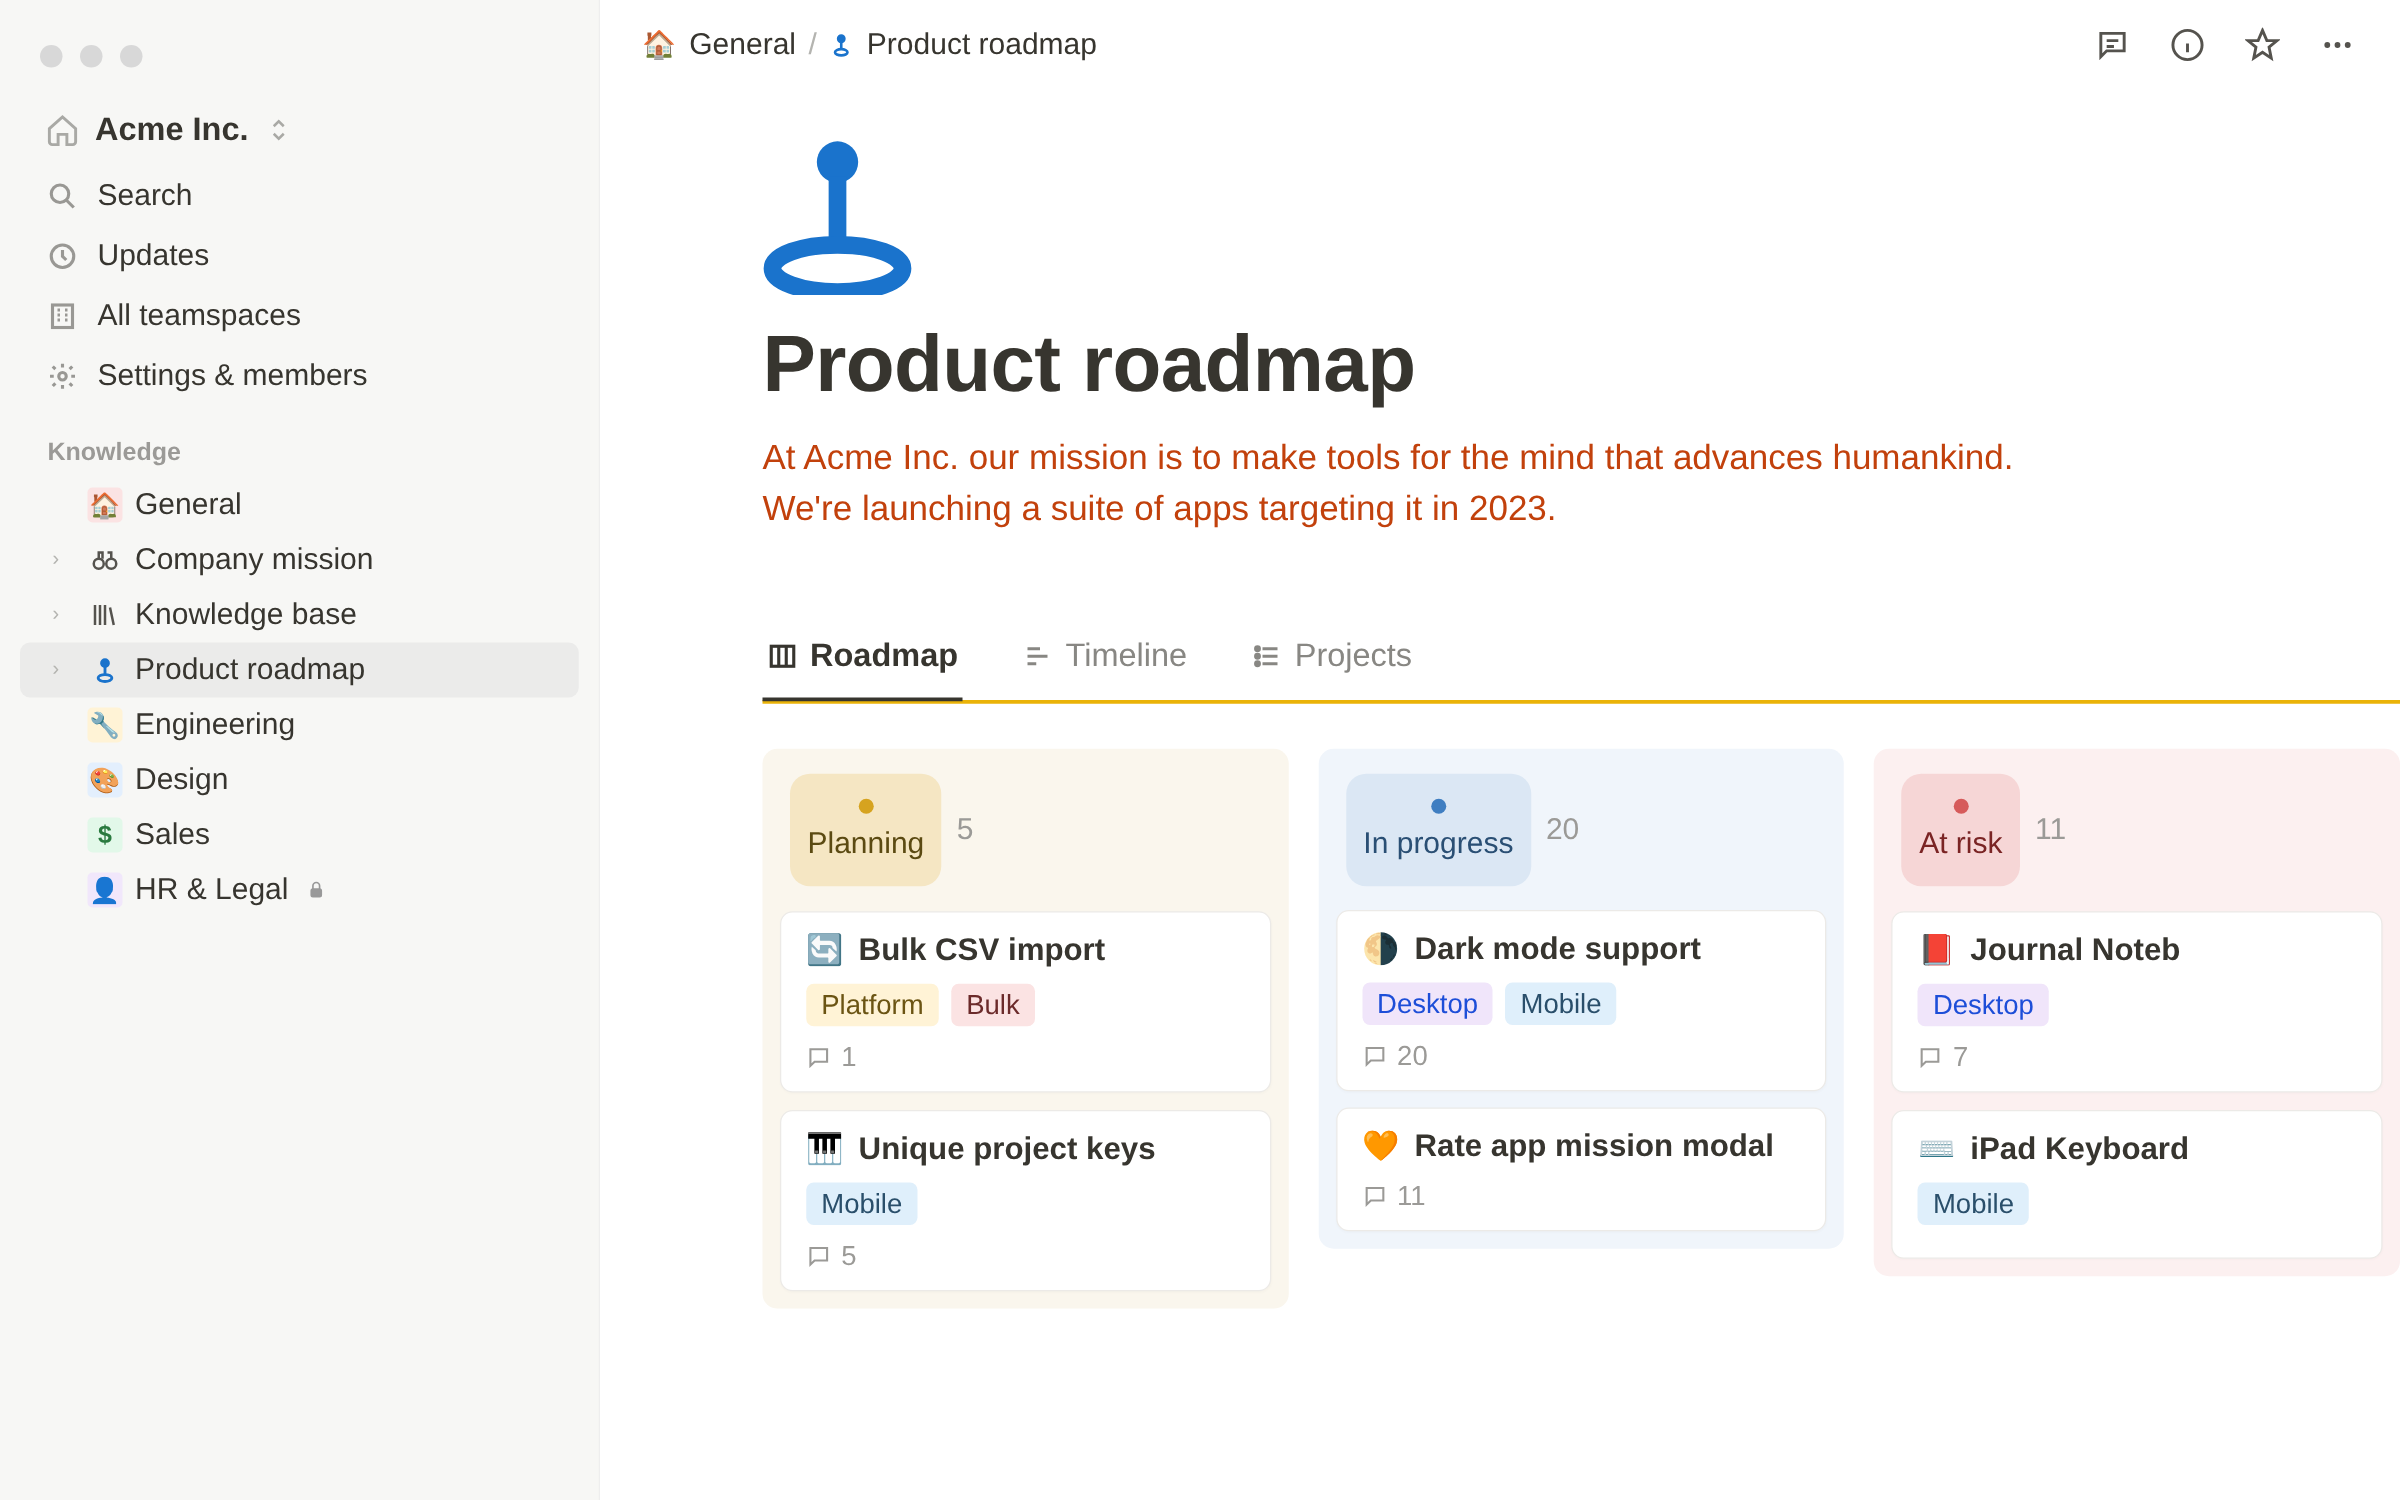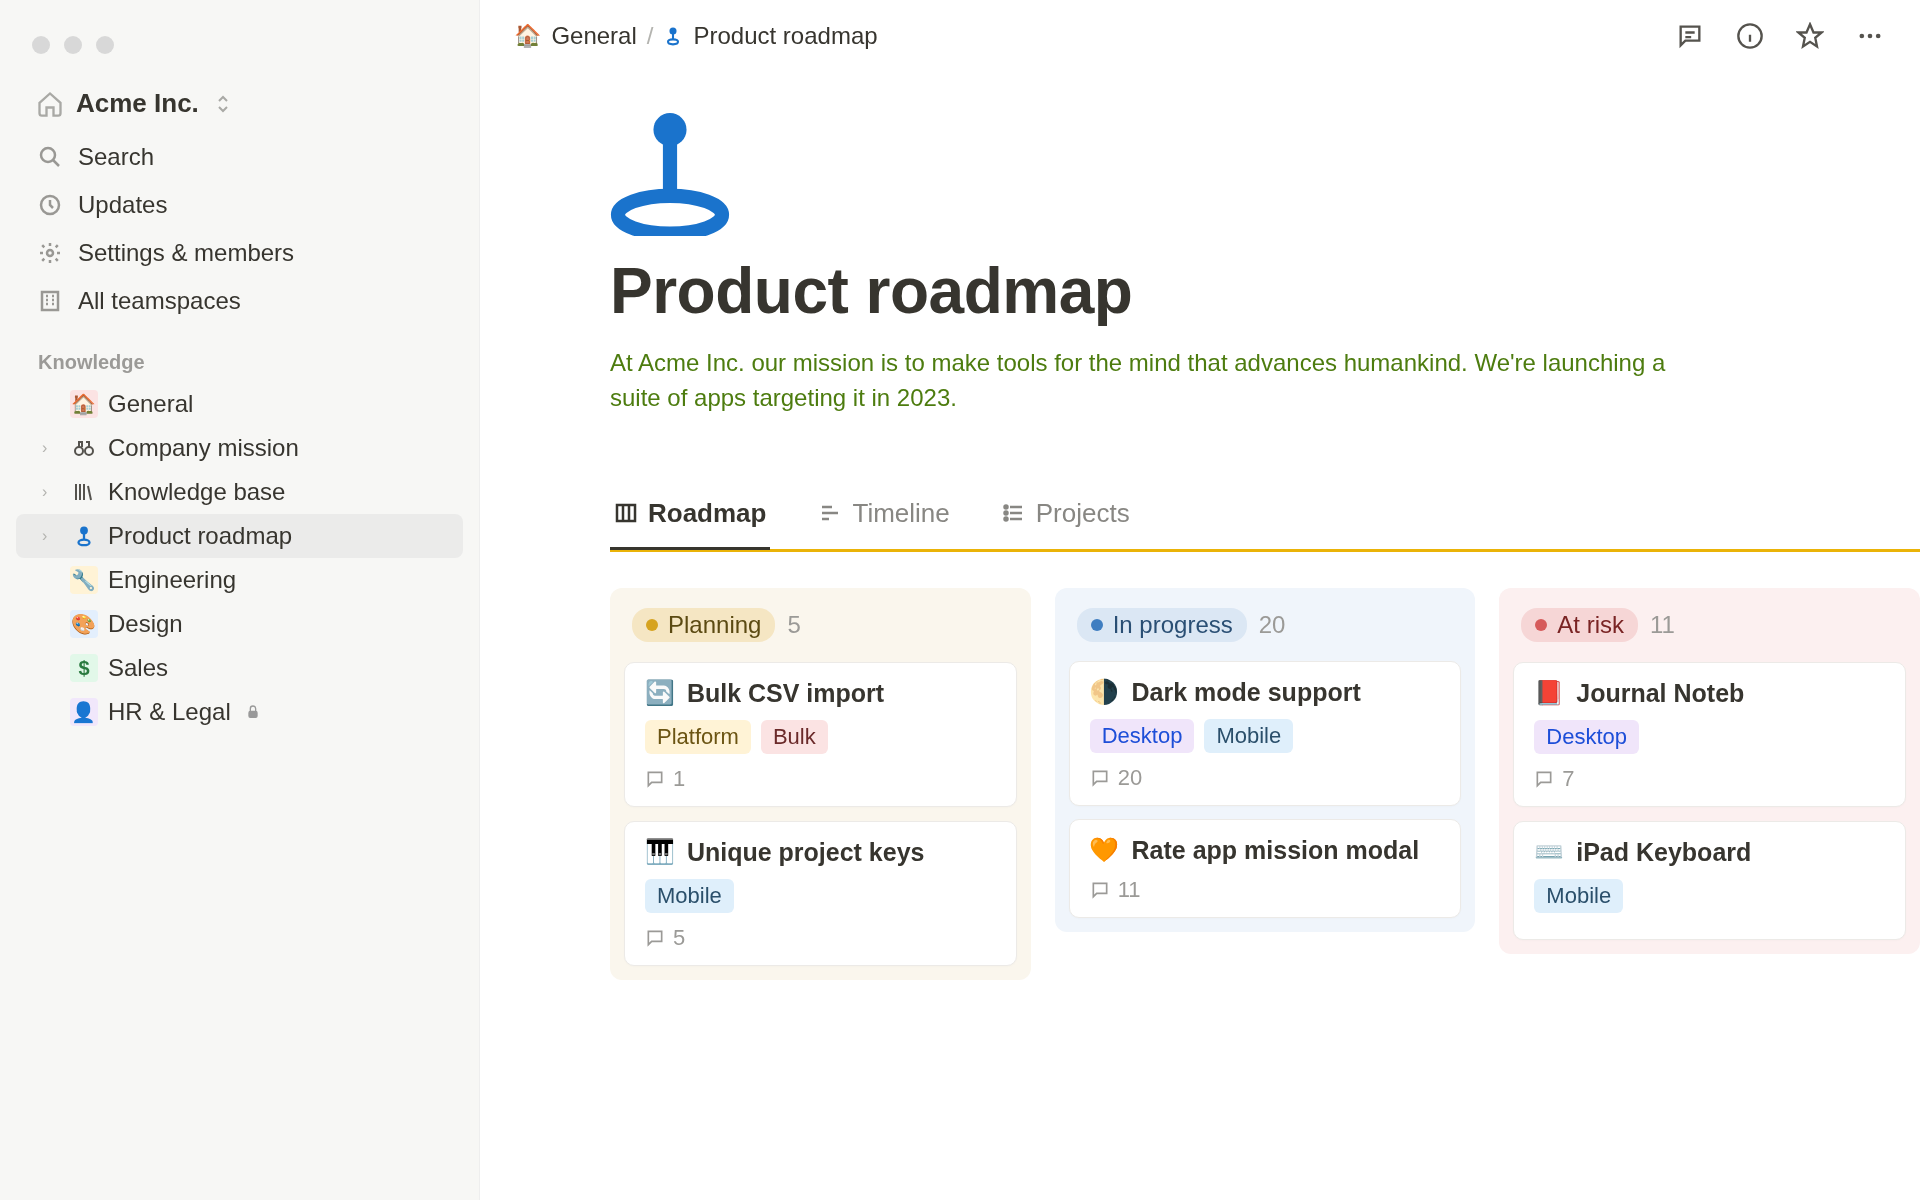--- a/index.html
+++ b/index.html
@@ -111,22 +111,22 @@
 .page-hero-icon {
   margin-bottom: 10px;
 }
 .page-title {
   font-size: 64px;
   font-weight: 700;
   margin: 18px 0 18px 0;
   letter-spacing: -0.5px;
 }
 .page-desc {
-  font-size: 24px;
-  color: #4d7c0f;
+  font-size: 28px;
+  color: #c2410c;
   max-width: 1060px;
   line-height: 1.45;
 }
 .views {
   display: flex;
   gap: 44px;
   margin-top: 70px;
   border-bottom: 3px solid #eab308;
   align-items: center;
 }
@@ -157,24 +157,25 @@
 }
 .col-planning { background: #faf6ed; }
 .col-progress { background: #f0f5fb; gap: 13px; }
 .col-risk { background: #fcf0f0; }
 .col-header {
   display: flex; align-items: center; gap: 12px;
   padding: 6px 8px 6px 8px;
 }
 .status-pill {
   display: inline-flex; align-items: center; gap: 10px;
-  padding: 3px 14px;
+  padding: 20px 14px;
   border-radius: 16px;
   font-size: 24px;
   font-weight: 500;
+  flex-direction: column;
 }
 .pill-planning { background: #f5e6c3; color: #5b4a12; }
 .pill-planning .dot { background: #d6a31f; }
 .pill-progress { background: #dbe7f4; color: #2a4f74; }
 .pill-progress .dot { background: #3f7ec1; }
 .pill-risk { background: #f6d6d6; color: #7a2424; }
 .pill-risk .dot { background: #d65b5b; }
 .dot { width: 12px; height: 12px; border-radius: 50%; }
 .col-count { font-size: 24px; color: #9b9a97; }
 
@@ -245,34 +246,34 @@
       <svg width="24" height="24" viewBox="0 0 24 24" fill="none" stroke="currentColor" stroke-width="2.5">
           <circle cx="12" cy="12" r="9"></circle>
           <path d="M12 7v5l3 3"></path>
         </svg>
     </span>
     <span>Updates</span>
   </div>
   <div class="nav-item">
     <span class="icon">
       <svg width="24" height="24" viewBox="0 0 24 24" fill="none" stroke="currentColor" stroke-width="2.5">
-          <circle cx="12" cy="12" r="3"></circle>
-          <path d="M12 2v3M12 19v3M4.2 4.2l2.1 2.1M17.7 17.7l2.1 2.1M2 12h3M19 12h3M4.2 19.8l2.1-2.1M17.7 6.3l2.1-2.1"></path>
-        </svg>
-    </span>
-    <span>Settings &amp; members</span>
+          <rect x="4" y="3" width="16" height="18"></rect>
+          <path d="M8 7h2M14 7h2M8 11h2M14 11h2M8 15h2M14 15h2"></path>
+        </svg>
+    </span>
+    <span>All teamspaces</span>
   </div>
   <div class="nav-item">
     <span class="icon">
       <svg width="24" height="24" viewBox="0 0 24 24" fill="none" stroke="currentColor" stroke-width="2.5">
-          <rect x="4" y="3" width="16" height="18"></rect>
-          <path d="M8 7h2M14 7h2M8 11h2M14 11h2M8 15h2M14 15h2"></path>
-        </svg>
-    </span>
-    <span>All teamspaces</span>
+          <circle cx="12" cy="12" r="3"></circle>
+          <path d="M12 2v3M12 19v3M4.2 4.2l2.1 2.1M17.7 17.7l2.1 2.1M2 12h3M19 12h3M4.2 19.8l2.1-2.1M17.7 6.3l2.1-2.1"></path>
+        </svg>
+    </span>
+    <span>Settings &amp; members</span>
   </div>
 
   <div class="section-label">Knowledge</div>
 
   <div class="tree-item">
     <span class="chev"></span>
     <span class="page-icon pi-general">🏠</span>
     <span>General</span>
   </div>
   <div class="tree-item">

